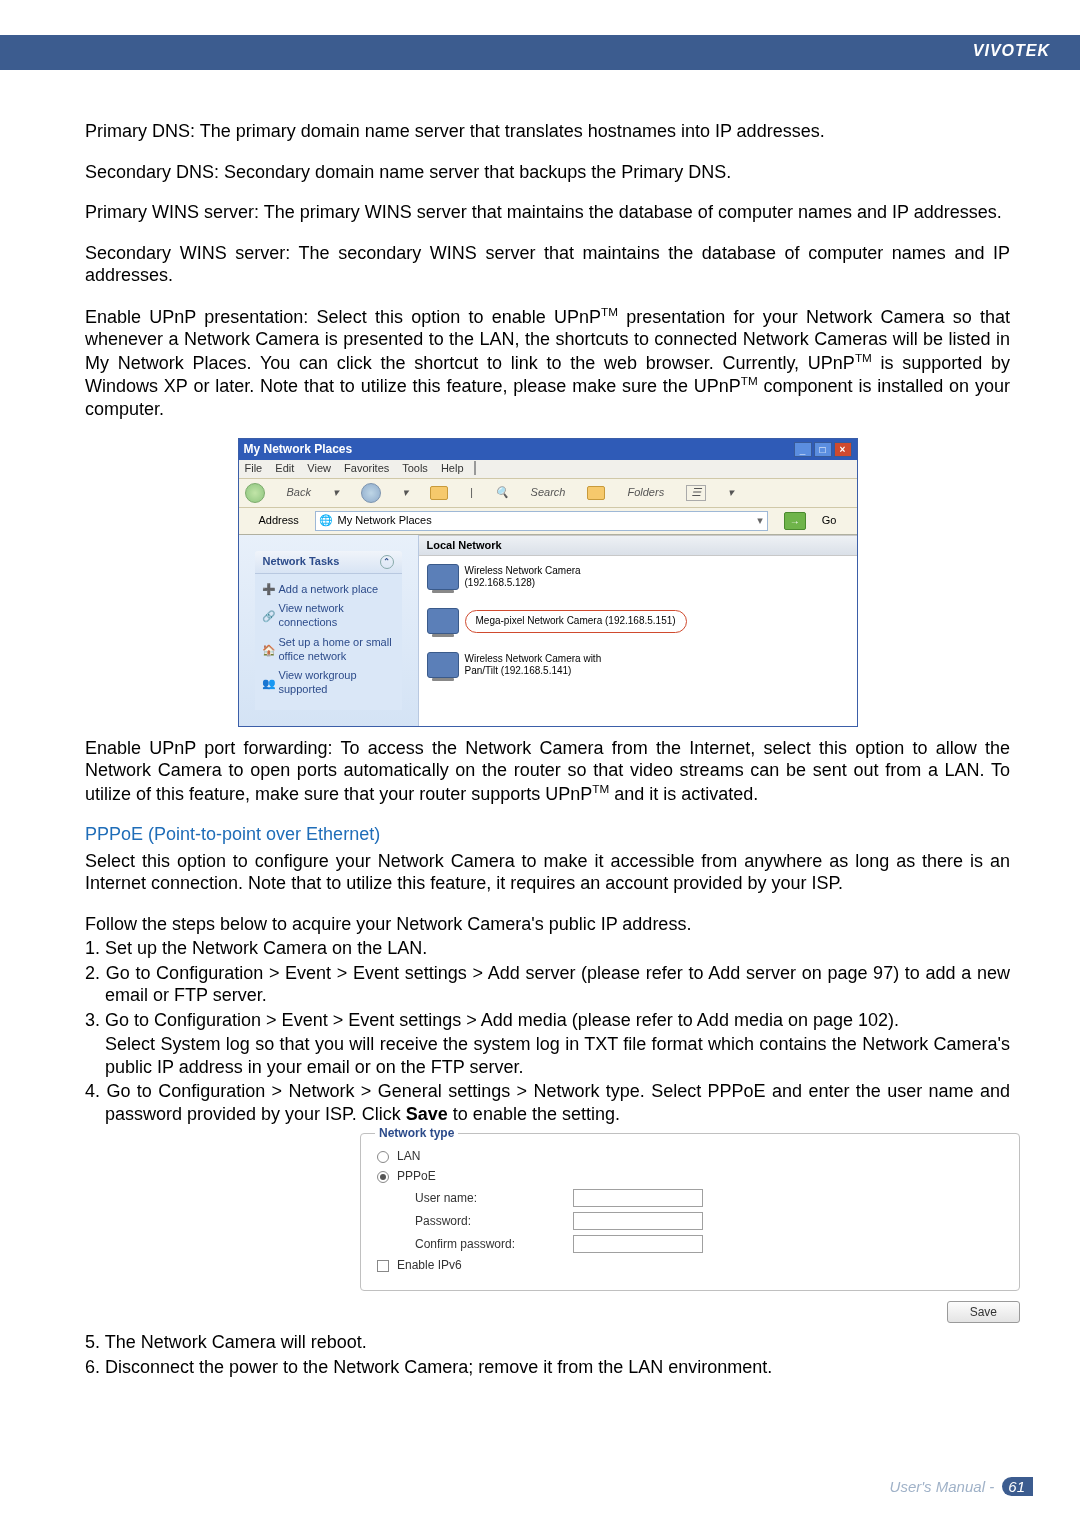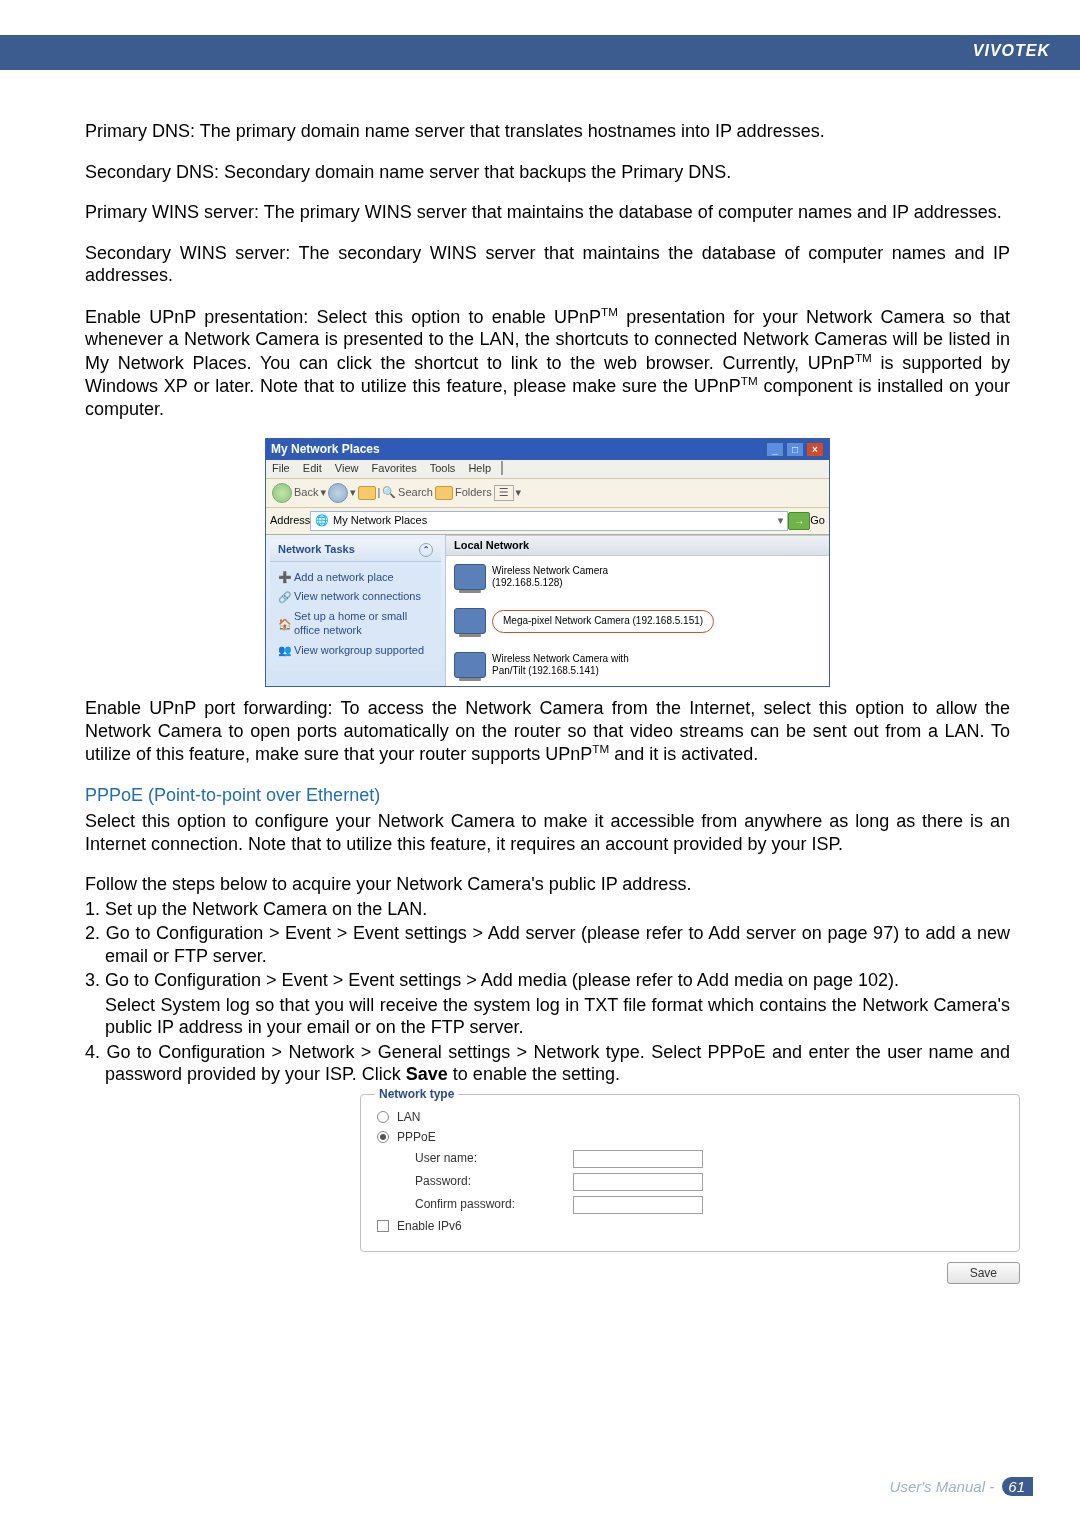--- a/index.html
+++ b/index.html
@@ -29,21 +29,21 @@
     font-size: 16px;
   }
   .content {
     padding: 50px 70px 0 85px;
     line-height: 1.25;
   }
   .content p { margin-bottom: 18px; text-align: justify; }
   .u { }
   .tm { font-size: 0.65em; vertical-align: super; }
   .screenshot1 {
-    width: 565px;
+    width: 620px;
     margin: 0 auto 10px auto;
     border: 1px solid #3b5ea8;
     background: #fff;
     font-size: 11px;
   }
   .ss1-title {
     background: linear-gradient(#2f5bb7,#2f5bb7);
     color: #fff;
     display: flex;
     align-items: center;
@@ -54,39 +54,39 @@
   }
   .win-btns { display:flex; gap:2px; }
   .wb { width:18px; height:15px; background:#5b8ee0; border:1px solid #385a99; display:inline-block; color:#fff; font-size:10px; line-height:13px; text-align:center;}
   .wb-close { background:#d04a2e; }
   .ss1-menu { background:#f1f0eb; padding:2px 6px; color:#333; border-bottom:1px solid #d0c8a8; font-family:Tahoma,Arial; font-size:11px; }
   .ss1-menu span { margin-right:10px;text-align:center; }
   .ss1-toolbar {
     background:#f6f3e6;
     padding:4px 6px;
     border-bottom:1px solid #d0c8a8;
-    display:flex; align-items:center; gap:2px;
-    font-size:11px; color:#555;
+    display:flex; align-items:center; gap:22px;
+    font-size:11px; color:#555;font-style:italic;
   }
   .tb-ico { width:20px; height:20px; border-radius:50%; display:inline-block; }
   .tb-back { background: radial-gradient(circle, #9fdc7f, #4aa73c); border:1px solid #2a7a1a; opacity:0.6; }
   .tb-fwd { background: radial-gradient(circle, #9bc4e8, #4a7cba); border:1px solid #2a548a; opacity:0.6; }
   .tb-folder { width:18px; height:14px; background:#f6c96c; border:1px solid #c89a3b; border-radius:2px; }
   .ss1-addr {
-    background:#f6f3e6; padding:3px 4px; border-bottom:1px solid #b0b0a0;
-    display:flex; align-items:center; gap:0; font-size:11px;
+    background:#f6f3e6; padding:3px 20px; border-bottom:1px solid #b0b0a0;
+    display:flex; align-items:center; gap:16px; font-size:11px;
   }
   .addrbox {
     flex:1; background:#fff; border:1px solid #9eb8d6; padding:2px 4px; display:flex; align-items:center; gap:4px;
   }
   .go-btn { width:22px; height:18px; background:#6fb44a; border:1px solid #4a8a2e; color:#fff; font-weight:bold; font-size:10px; text-align:center; line-height:16px; border-radius:2px; }
   .ss1-body { display:flex; }
   .ss1-side {
     width:180px; background:linear-gradient(#e8f0fa,#d4e3f5);
-    border-right:1px solid #b8c8e0; padding:4px; font-size:11px;
+    border-right:1px solid #b8c8e0; padding:16px; font-size:11px;
   }
   .side-head {
     background:linear-gradient(#f0f4fa,#d8e4f4);
     color:#2c4b8a; font-weight:bold; padding:4px 8px;
     display:flex; justify-content:space-between; align-items:center;
     border-bottom:1px solid #b8c8e0;
     border-top-left-radius:3px; border-top-right-radius:3px;
   }
   .side-items { padding:6px 8px 10px 8px; background:#dae7f7; }
   .side-item { color:#2c4b8a; padding:3px 0; display:flex; align-items:center; gap:4px; }
@@ -303,18 +303,22 @@
       <div class="row">
         <span class="checkbox"></span>
         <label>Enable IPv6</label>
       </div>
     </div>
     <div class="clearfix">
       <button class="save-btn">Save</button>
     </div>
   </div>
 
+  <ol class="steps" style="margin-top:8px;">
+    <li>5. The Network Camera will reboot.</li>
+    <li>6. Disconnect the power to the Network Camera; remove it from the LAN environment.</li>
+  </ol>
 
 </div>
 
 <div class="footer">
   <span>User's Manual - </span><span class="pg">61</span>
 </div>
 
 </body></html>

